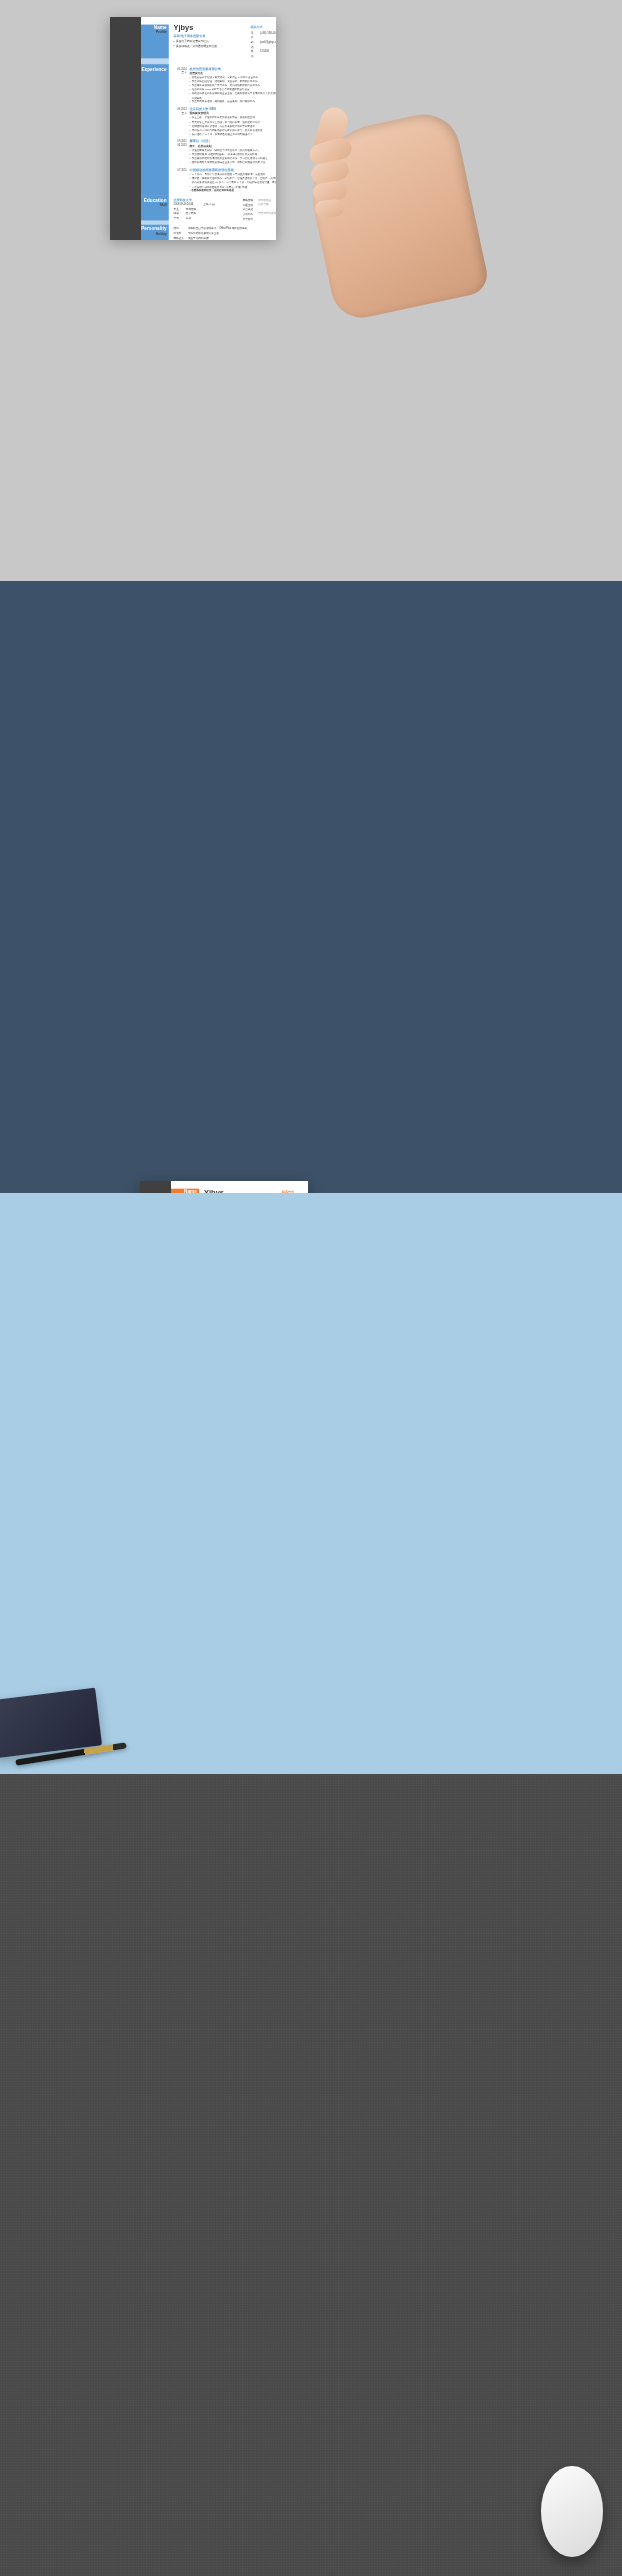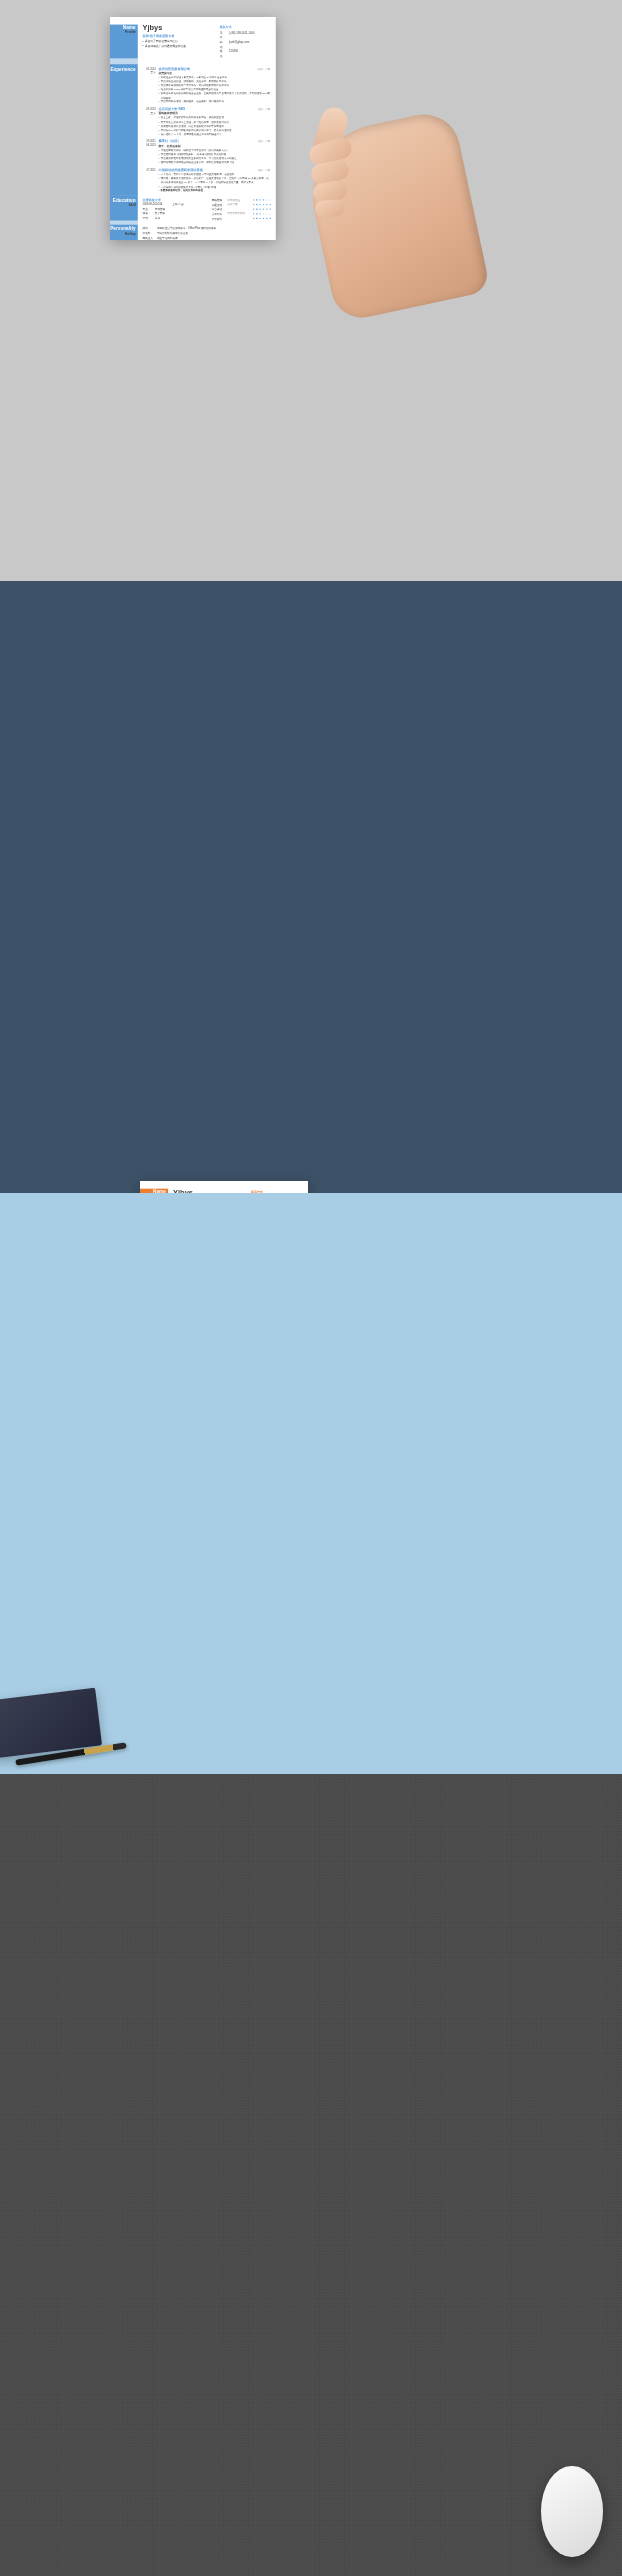--- a/index.html
+++ b/index.html
@@ -12,23 +12,24 @@
   
   .panel { position: relative; width: 622px; overflow: hidden; }
   .panel-1 { height: 581px; background: #c8c8c8; }
   .panel-2 { height: 612px; background: #3d5268; }
   .panel-3 { height: 581px; background: #a8cde4; }
   .panel-4 { height: 802px; background: #4a4a4a; }
 
   
   .sheet {
     position: absolute;
-    background: #a16207;
+    background: #404040;
     box-shadow: 0 3.1px 13.5px rgba(0,0,0,.30);
     overflow: hidden;
+    padding-left: 31px;
   }
 
   
   .resume {
     width: 394px;
     background: #fff;
     transform-origin: 0 0;
     padding: 17.6px 0 0 0;
   }
   .row { display: flex; width: 100%; }

